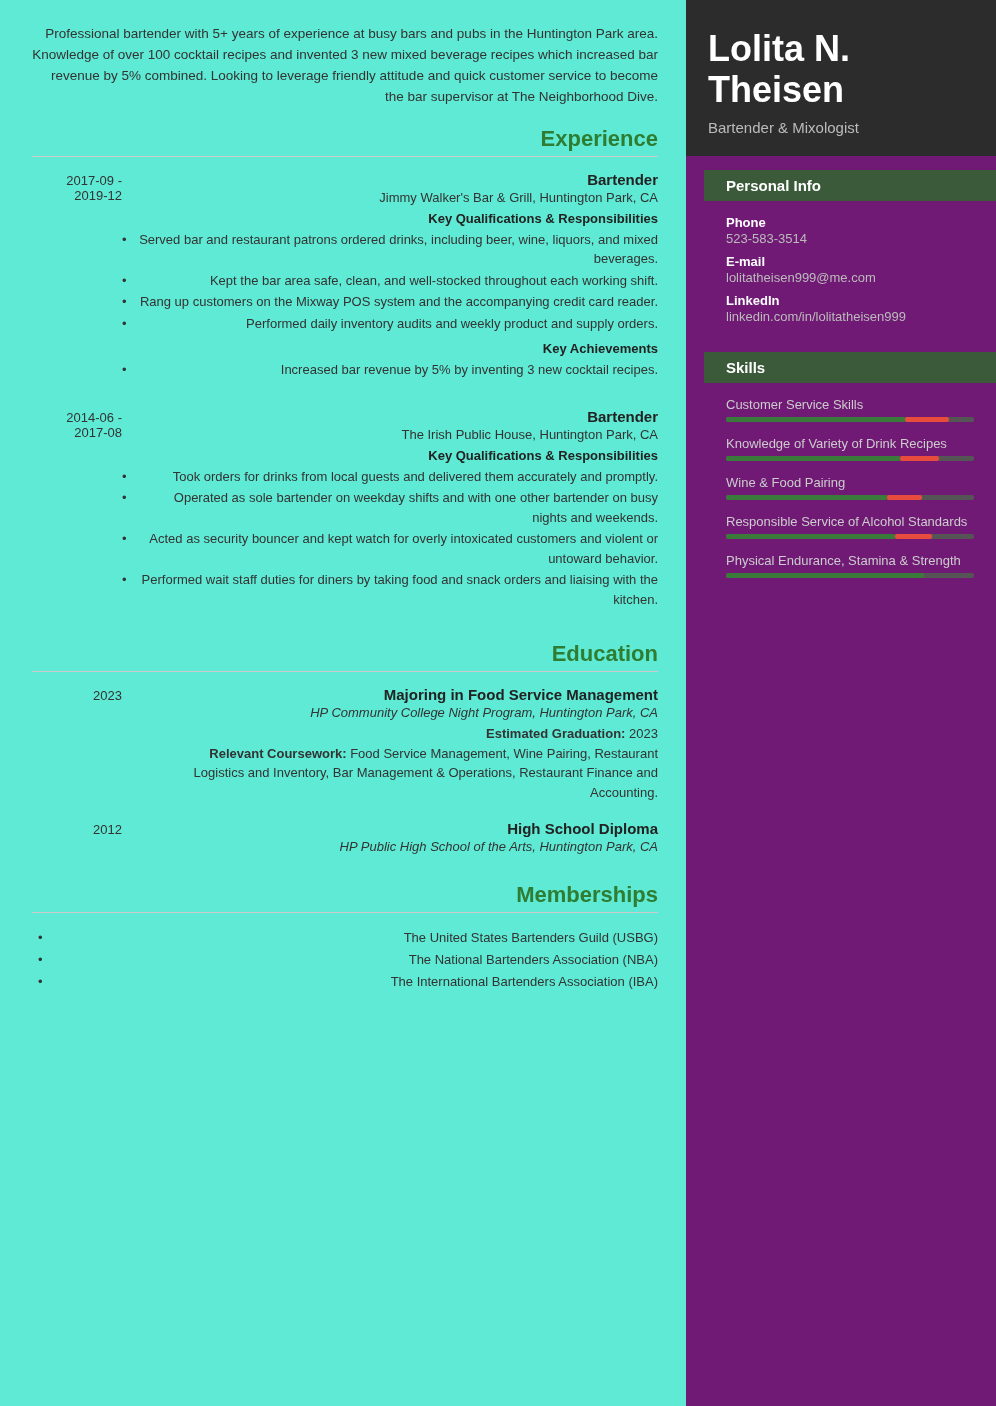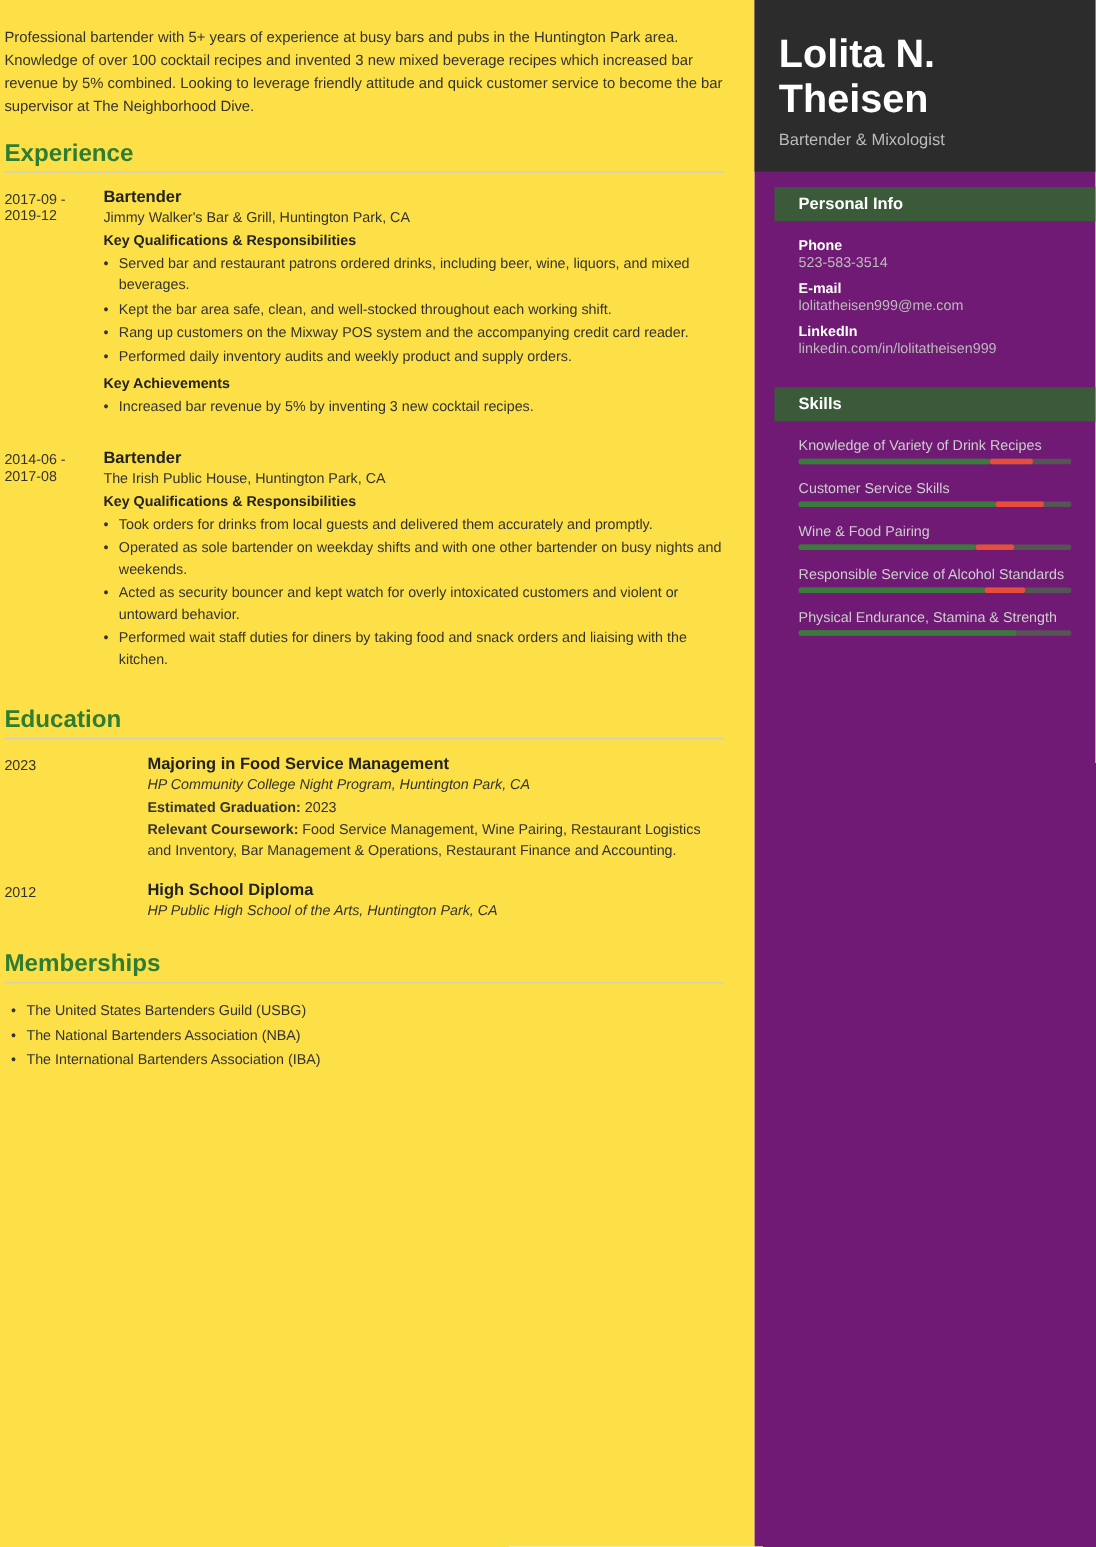--- a/index.html
+++ b/index.html
@@ -11,22 +11,23 @@
       width: 996px;
     }
     .container {
       display: flex;
       width: 996px;
       min-height: 1406px;
     }
     
     .left {
       flex: 1;
-      padding: 24px 28px 24px 4px;
-      background: #fde047;
+      padding: 24px 28px 24px 32px;
+      background: #5eead4;
+      text-align: right;
     }
     .summary {
       font-size: 13.5px;
       line-height: 1.55;
       color: #333;
       margin-bottom: 18px;
     }
     .section-title {
       font-size: 22px;
       font-weight: bold;
@@ -297,34 +298,34 @@
       <div class="info-label">E-mail</div>
       <div class="info-value">lolitatheisen999@me.com</div>
       <div class="info-label">LinkedIn</div>
       <div class="info-value">linkedin.com/in/lolitatheisen999</div>
     </div>
 
     <div class="right-section">
       <div class="right-section-title">Skills</div>
       <div id="skills-container">
           <div class="skill-item">
+            <div class="skill-name">Customer Service Skills</div>
+            <div class="skill-bar-bg">
+              <div class="skill-bar-fill" style="width: 72%;"></div>
+              <div class="skill-bar-accent" style="left: 72%; width: 18%;"></div>
+            </div>
+          </div>
+          <div class="skill-item">
             <div class="skill-name">Knowledge of Variety of Drink Recipes</div>
             <div class="skill-bar-bg">
               <div class="skill-bar-fill" style="width: 70%;"></div>
               <div class="skill-bar-accent" style="left: 70%; width: 16%;"></div>
             </div>
           </div>
           <div class="skill-item">
-            <div class="skill-name">Customer Service Skills</div>
-            <div class="skill-bar-bg">
-              <div class="skill-bar-fill" style="width: 72%;"></div>
-              <div class="skill-bar-accent" style="left: 72%; width: 18%;"></div>
-            </div>
-          </div>
-          <div class="skill-item">
             <div class="skill-name">Wine &amp; Food Pairing</div>
             <div class="skill-bar-bg">
               <div class="skill-bar-fill" style="width: 65%;"></div>
               <div class="skill-bar-accent" style="left: 65%; width: 14%;"></div>
             </div>
           </div>
           <div class="skill-item">
             <div class="skill-name">Responsible Service of Alcohol Standards</div>
             <div class="skill-bar-bg">
               <div class="skill-bar-fill" style="width: 68%;"></div>

